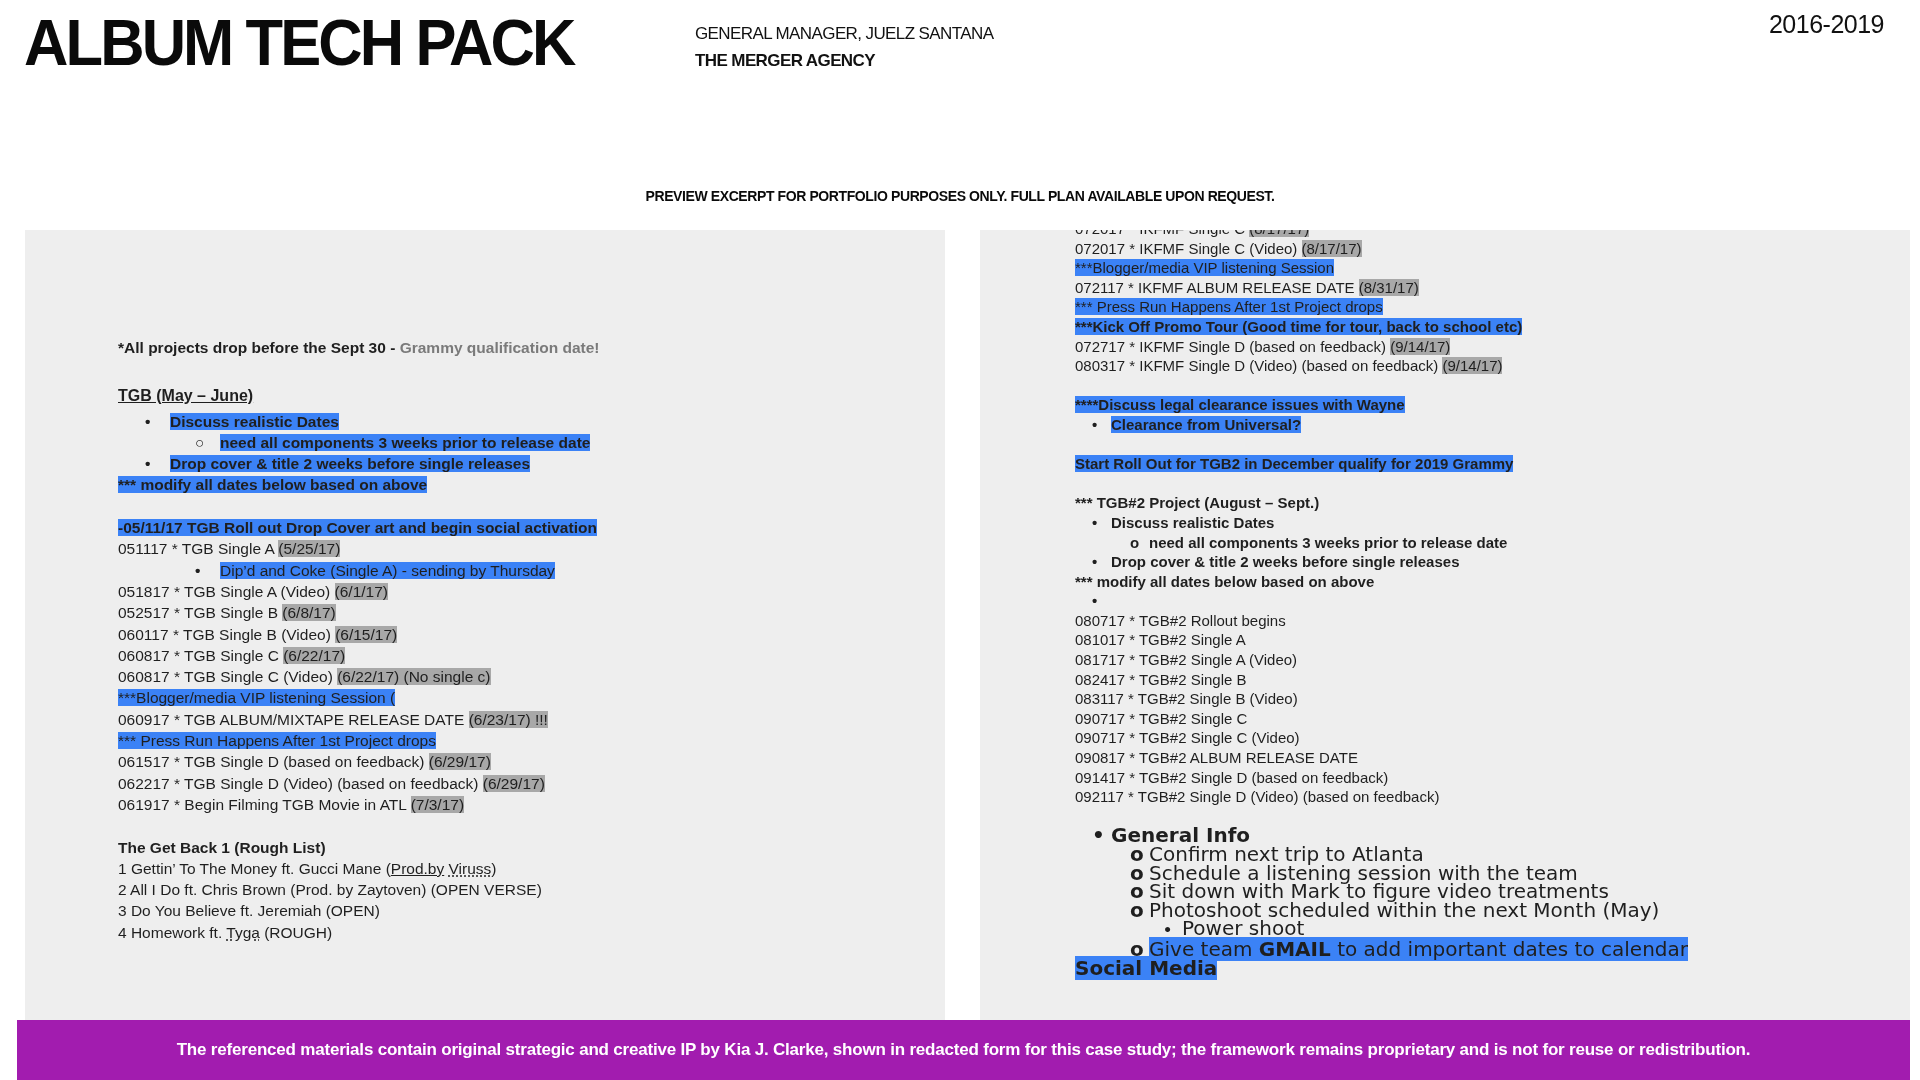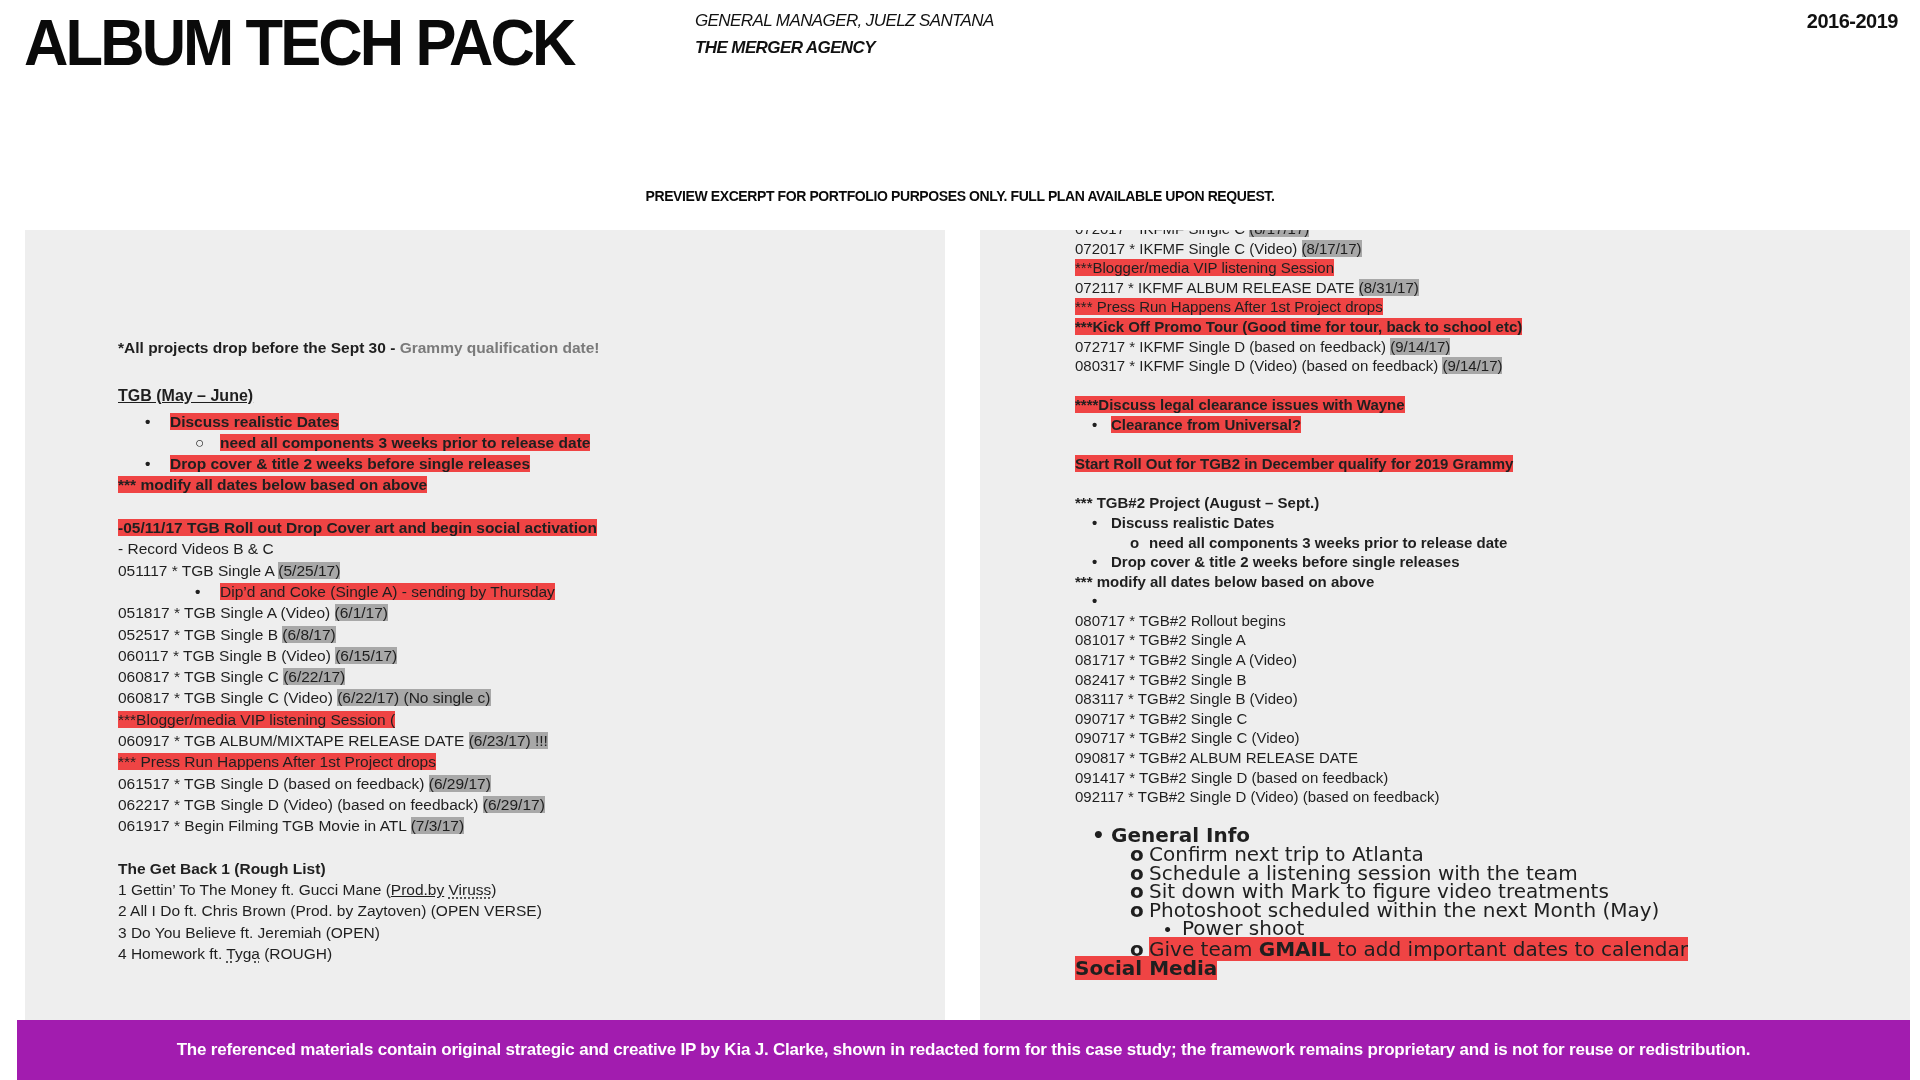--- a/index.html
+++ b/index.html
@@ -3,24 +3,24 @@
 <meta charset="utf-8">
 <style>
   * { margin:0; padding:0; box-sizing:border-box; }
   html,body { width:1920px; height:1080px; background:#ffffff; overflow:hidden;
               font-family:"Liberation Sans", sans-serif; color:#1f1f1f; }
 
   
   .title { position:absolute; left:24px; top:6px; font-size:64px; font-weight:700;
            letter-spacing:-3px; transform:scaleX(.96); transform-origin:left top;
            white-space:nowrap; color:#0a0a0a; }
-  .hdr-center { position:absolute; left:695px; top:7px; font-size:17px;
-                letter-spacing:-.6px; line-height:27px; color:#111; white-space:nowrap;font-style:italic; }
+  .hdr-center { position:absolute; left:695px; top:20px; font-size:17px;
+                letter-spacing:-.6px; line-height:27px; color:#111; white-space:nowrap; }
   .hdr-center .agency { font-weight:700; }
-  .years { position:absolute; right:22px; top:10px; font-size:20px; font-weight:700;
+  .years { position:absolute; right:36px; top:10px; font-size:25px; font-weight:400;
            letter-spacing:-.5px; color:#111; }
   .preview { position:absolute; left:0; top:188px; width:100%; text-align:center;
              font-size:14px; font-weight:700; letter-spacing:-.4px; color:#0a0a0a; }
 
   
   .panel { position:absolute; top:230px; height:942px; background:#eeeeee; overflow:hidden; }
   .panel-left  { left:25px;  width:920px; }
   .panel-right { left:980px; width:930px; }
   .panel-left  .content { padding:107px 18px 0 93px; }
   .panel-right .content { padding:0 18px 0 95px; margin-top:-11px; }
@@ -45,21 +45,21 @@
   .panel-right .marker { width:19px; }
   .marker.small { font-size:.72em; }
 
   
   .b    { font-weight:700; }
   .u    { text-decoration:underline; }
   .sq   { text-decoration:underline; text-decoration-style:dotted;
           text-decoration-color:#555; text-decoration-thickness:2px;
           text-underline-offset:2px; }
   .gray { color:#7a7a7a; }
-  .hl-l { background:#ef4444; }
+  .hl-l { background:#3b82f6; }
   .hl-d { background:#a8a8a8; }
 
   
   .footer { position:absolute; left:17px; top:1020px; width:1893px; height:60px;
             background:#a21caf; display:flex; align-items:center; justify-content:center; }
   .footer span { color:#ffffff; font-size:17px; font-weight:700; letter-spacing:-.2px;
                  white-space:nowrap; }
 </style>
 </head>
 <body>
@@ -81,21 +81,20 @@
     <div class="content" id="left-panel-content">
         <div class="line"><span class="seg b">*All projects drop before the Sept 30 - </span><span class="seg b gray">Grammy qualification date!</span></div>
         <div class="line blank"></div>
         <div class="line h"><span class="seg b u">TGB (May – June)</span></div>
         <div class="line ind1"><span class="marker">•</span><span class="seg b hl-l">Discuss realistic Dates</span></div>
         <div class="line ind2"><span class="marker">○</span><span class="seg b hl-l">need all components 3 weeks prior to release date</span></div>
         <div class="line ind1"><span class="marker">•</span><span class="seg b hl-l">Drop cover &amp; title 2 weeks before single releases</span></div>
         <div class="line"><span class="seg b hl-l">*** modify all dates below based on above</span></div>
         <div class="line blank"></div>
         <div class="line"><span class="seg b hl-l">-05/11/17 TGB Roll out Drop Cover art and begin social activation</span></div>
-        <div class="line"><span class="seg">- Record Videos B &amp; C</span></div>
         <div class="line"><span class="seg">051117 * TGB Single A </span><span class="seg hl-d">(5/25/17)</span></div>
         <div class="line ind2"><span class="marker">•</span><span class="seg hl-l">Dip’d and Coke (Single A) - sending by Thursday</span></div>
         <div class="line"><span class="seg">051817 * TGB Single A (Video) </span><span class="seg hl-d">(6/1/17)</span></div>
         <div class="line"><span class="seg">052517 * TGB Single B </span><span class="seg hl-d">(6/8/17)</span></div>
         <div class="line"><span class="seg">060117 * TGB Single B (Video) </span><span class="seg hl-d">(6/15/17)</span></div>
         <div class="line"><span class="seg">060817 * TGB Single C </span><span class="seg hl-d">(6/22/17)</span></div>
         <div class="line"><span class="seg">060817 * TGB Single C (Video) </span><span class="seg hl-d">(6/22/17) (No single c)</span></div>
         <div class="line"><span class="seg hl-l">***Blogger/media VIP listening Session (</span></div>
         <div class="line"><span class="seg">060917 * TGB ALBUM/MIXTAPE RELEASE DATE </span><span class="seg hl-d">(6/23/17) !!!</span></div>
         <div class="line"><span class="seg hl-l">*** Press Run Happens After 1st Project drops</span></div>

